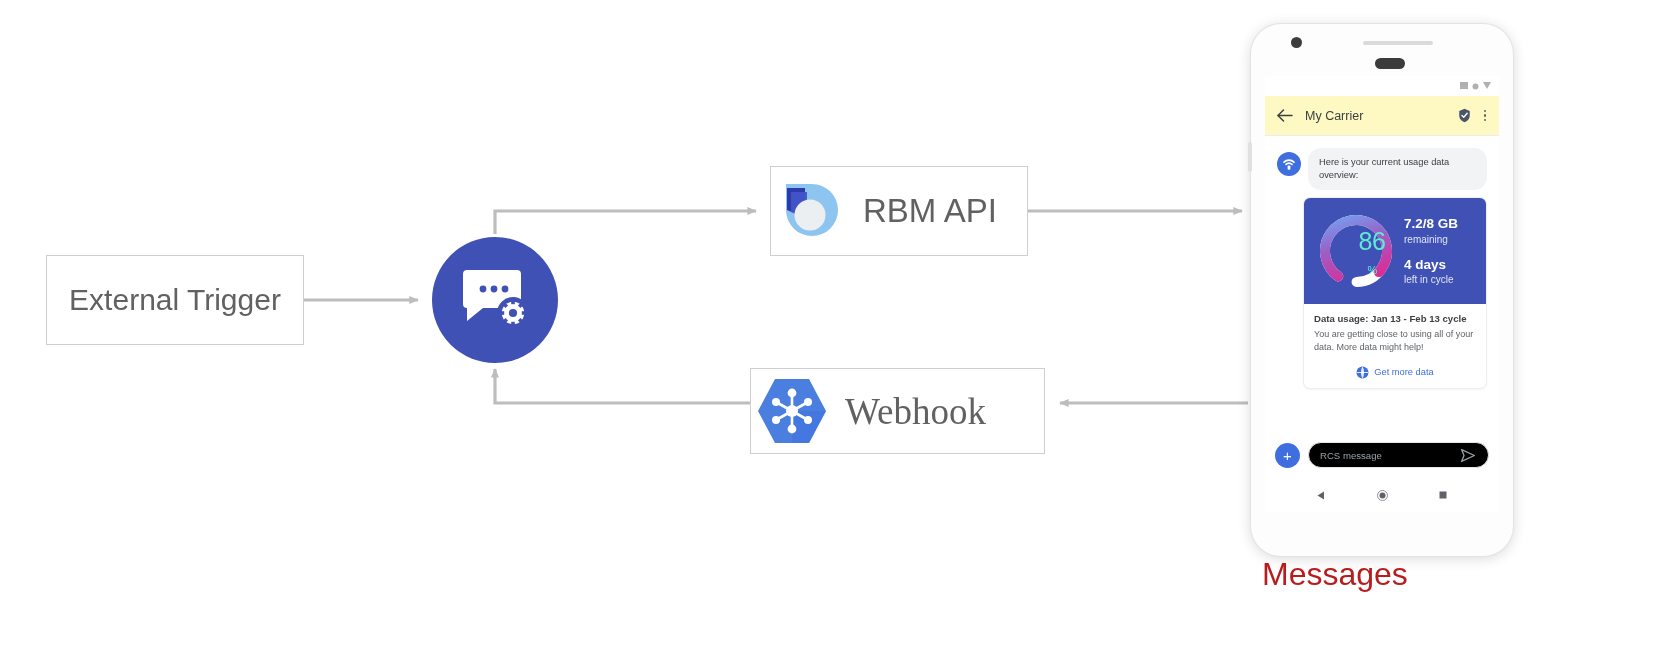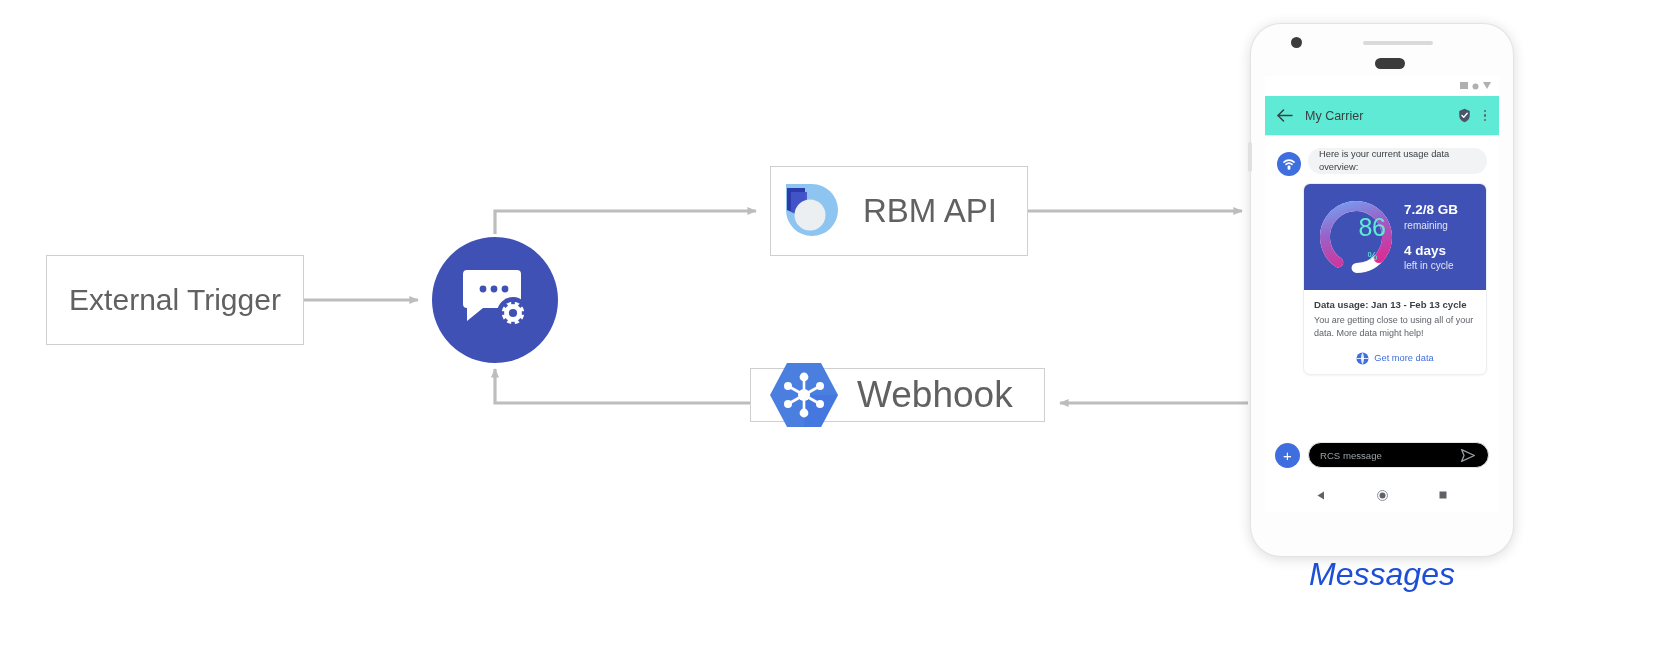--- a/index.html
+++ b/index.html
@@ -12,21 +12,21 @@
   .node-box{position:absolute;box-sizing:border-box;border:1px solid #cfcfcf;background:#fff;
             display:flex;align-items:center;}
   .node-label{color:#5f6368;font-weight:300;white-space:nowrap;}
 
   #external-trigger{left:46px;top:255px;width:258px;height:90px;justify-content:center;}
   #external-trigger .node-label{font-size:30px;color:#616161;}
 
   #rbm-api-box{left:770px;top:166px;width:258px;height:90px;}
   #rbm-api-box .node-label{font-size:33px;color:#616161;margin-left:18px;}
 
-  #webhook-box{left:750px;top:368px;width:295px;height:54px;padding-left:16px;}
+  #webhook-box{left:750px;top:368px;width:295px;height:86px;padding-left:4px;font-family:Liberation Serif, serif;}
   #webhook-box .node-label{font-size:37px;color:#616161;margin-left:16px;}
 
   
   #rbm-agent-circle{position:absolute;left:432px;top:237px;width:126px;height:126px;border-radius:50%;
                     background:#3f51b5;display:flex;align-items:center;justify-content:center;}
   #rbm-agent-caption{position:absolute;left:380px;top:414px;width:230px;text-align:center;
                      font-size:30px;font-weight:300;color:#616161;}
 
   
   #arrows{position:absolute;left:0;top:0;width:1669px;height:652px;}
@@ -44,34 +44,34 @@
                  background:#3c3c3c;}
   #phone-button{position:absolute;left:-3px;top:118px;width:4px;height:30px;background:#e0e0e0;border-radius:2px;}
 
   #screen{position:absolute;left:14px;top:52px;width:234px;height:436px;background:#ffffff;overflow:hidden;}
 
   
   #status-bar{height:20px;display:flex;align-items:center;justify-content:flex-end;
               padding-right:8px;gap:4px;background:#fff;}
 
   
-  #app-bar{height:40px;display:flex;align-items:center;padding:0 10px;background:#5eead4;
+  #app-bar{height:40px;display:flex;align-items:center;padding:0 10px;background:#fef9c3;
            border-bottom:1px solid #ececec;box-sizing:border-box;}
   #back-arrow{width:18px;height:18px;color:#3c4043;display:flex;align-items:center;justify-content:center;}
   #carrier-title{flex:1;margin-left:12px;font-size:12.5px;color:#3c4043;font-weight:400;}
   #verified-badge{width:15px;height:15px;margin-right:9px;}
   #overflow-menu{display:flex;flex-direction:column;gap:2px;align-items:center;padding:2px 3px;}
   #overflow-menu i{display:block;width:2.5px;height:2.5px;border-radius:50%;background:#5f6368;}
 
   
   #conversation{position:relative;height:334px;background:#fff;padding:12px 0 0 0;box-sizing:border-box;}
   #msg-row{display:flex;align-items:flex-start;padding:0 12px;}
   #brand-avatar{width:24px;height:24px;border-radius:50%;background:#3f6ede;flex:0 0 24px;
                 display:flex;align-items:center;justify-content:center;margin-top:4px;}
-  #intro-bubble{margin-left:7px;background:#f1f3f4;border-radius:13px;padding:0 11px;max-width:163px;}
+  #intro-bubble{margin-left:7px;background:#f1f3f4;border-radius:13px;padding:8px 11px;max-width:163px;}
   #intro-bubble span{font-size:9.3px;line-height:1.42;color:#3c4043;display:block;}
 
   
   #rich-card{margin:7px 12px 0 38px;border:1px solid #eceff1;border-radius:7px;overflow:hidden;
              background:#fff;box-shadow:0 1px 2px rgba(0,0,0,.05);}
   #card-media{background:#3f51b5;height:106px;display:flex;align-items:center;padding:0 10px;box-sizing:border-box;}
   #gauge-wrap{width:84px;height:84px;position:relative;flex:0 0 84px;}
   #gauge-text{position:absolute;left:16px;top:0;width:100%;height:100%;display:flex;
               align-items:center;justify-content:center;color:#5eead4;flex-direction:column;}
   #gauge-pct{font-size:25px;font-weight:300;letter-spacing:-0.5px;}
@@ -97,22 +97,22 @@
   #composer-field{flex:1;margin-left:8px;height:26px;border:1px solid #e4e6e9;border-radius:14px;
                   display:flex;align-items:center;padding:0 11px;box-sizing:border-box;background:#000000;}
   #composer-placeholder{font-size:9.6px;color:#9aa0a6;flex:1;}
   #send-icon{margin-left:6px;margin-right:2px;color:#9aa0a6;}
 
   
   #nav-bar{position:absolute;left:0;bottom:0;width:100%;height:34px;display:flex;align-items:center;
            justify-content:space-around;padding:0 26px;box-sizing:border-box;background:#fff;}
   .nav-glyph{color:#5f6368;display:flex;align-items:center;justify-content:center;}
 
-  #messages-caption{position:absolute;left:1262px;top:556px;width:240px;text-align:center;
-                    font-size:32px;font-weight:300;color:#1d4ed8;font-style:italic;}
+  #messages-caption{position:absolute;left:1262px;top:556px;width:240px;
+                    font-size:32px;font-weight:300;color:#b91c1c;}
 </style>
 </head>
 <body>
 
 <div class="stage">
 
   <svg id="arrows" viewBox="0 0 1669 652">
     <defs>
       <marker id="ah" markerWidth="10" markerHeight="10" refX="8.6" refY="4" orient="auto" markerUnits="userSpaceOnUse">
         <path d="M0,0 L9.5,4 L0,8 z" fill="#bdbdbd"></path>

